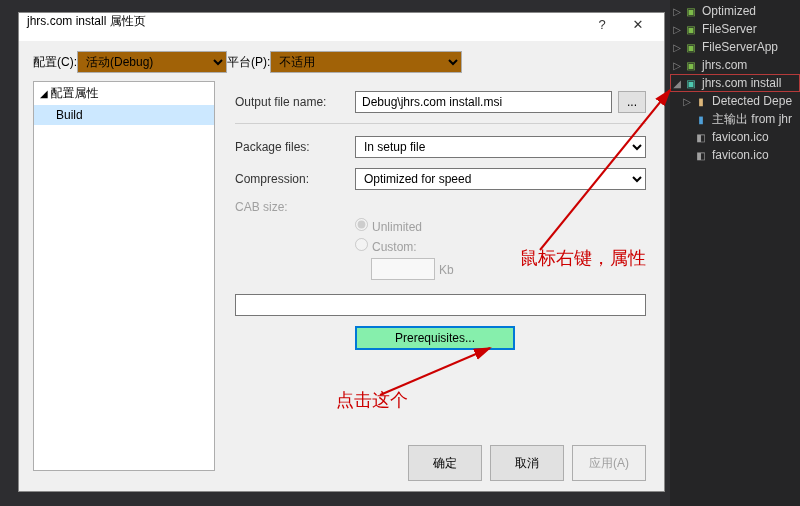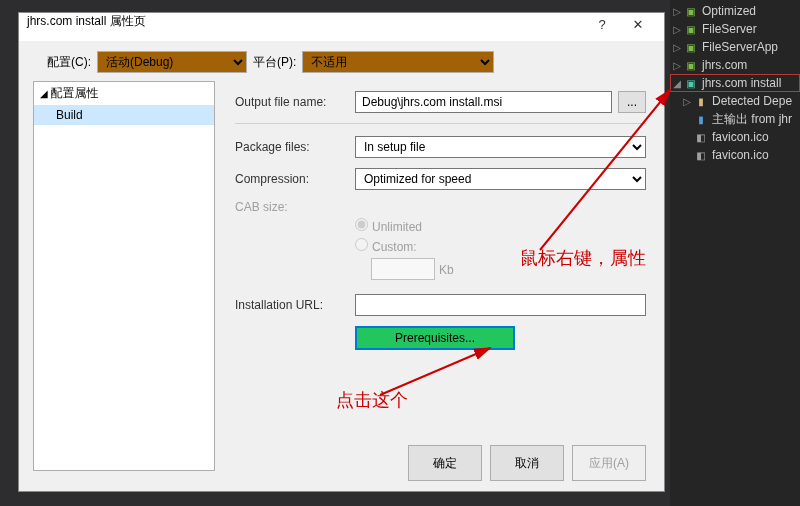--- a/index.html
+++ b/index.html
@@ -1,21 +1,21 @@
 <!DOCTYPE html>
 <html><head>
 <meta charset="utf-8">
 <style>
 *{box-sizing:border-box;margin:0;padding:0}
 body{font-family:"Microsoft YaHei","Segoe UI",sans-serif;font-size:12px;background:#2d2d30;width:800px;height:506px;overflow:hidden;position:relative}
 .dialog{position:absolute;left:18px;top:12px;width:647px;height:480px;background:#f0f0f0;border:1px solid #888}
 .titlebar{display:flex;height:28px;padding:0 8px;background:#fff}
 .titlebar .title{flex:1;font-size:12px;color:#000}
 .titlebar .btn{width:36px;height:24px;text-align:center;line-height:24px;color:#333;font-size:13px}
-.toprow{display:flex;align-items:center;gap:6px;padding:10px 14px 8px 28px}
+.toprow{display:flex;align-items:center;gap:0;padding:10px 14px 8px 14px}
 .toprow label{font-size:12px}
 .toprow select{height:22px;border:1px solid #adadad;background:#a16207;padding:0 4px;font-size:12px}
 .toprow select.cfg{flex:1;max-width:150px}
 .toprow select.plat{flex:1;max-width:192px}
 .toprow .mgrbtn{height:22px;border:1px solid #adadad;background:#e1e1e1;padding:0 10px;font-size:12px;cursor:pointer}
 .body{display:flex;height:390px}
 .tree{width:182px;border:1px solid #adadad;margin:0 0 0 14px;background:#fff}
 .tree .node{padding:3px 6px;font-size:12px}
 .tree .root::before{content:"◢ ";font-size:10px}
 .tree .sel{background:#cce8ff;padding-left:22px}
@@ -26,21 +26,21 @@
 .frow input[type=text]{flex:1;height:22px;border:1px solid #767676;padding:0 6px;font-size:12px;background:#fff}
 .frow select{flex:1;height:22px;border:1px solid #767676;background:#fff;font-size:12px;padding:0 4px}
 .browse{width:28px;height:22px;margin-left:6px;border:1px solid #adadad;background:#e1e1e1;font-size:12px;cursor:pointer}
 .hr{height:1px;background:#d0d0d0;margin:4px 0 12px 0}
 .radio-area{padding-left:120px;margin-top:-6px}
 .radio-area label{display:block;font-size:12px;color:#a0a0a0;margin-bottom:4px}
 .radio-area input[type=radio]{margin-right:4px}
 .smallnum{width:64px;height:22px;border:1px solid #c0c0c0;background:#f8f8f8;margin-left:16px}
 .kb{font-size:12px;color:#a0a0a0;margin-left:4px}
 .prereq{margin-left:120px;margin-top:8px}
-.prereq button{width:160px;height:24px;border:2px solid #0078d7;background:#22c55e;font-size:12px;cursor:pointer}
+.prereq button{width:160px;height:24px;border:2px solid #0078d7;background:#86efac;font-size:12px;cursor:pointer}
 .footer{position:absolute;bottom:10px;right:18px;display:flex;gap:8px}
 .footer button{width:74px;height:36px;border:1px solid #adadad;background:#e1e1e1;font-size:12px;cursor:pointer}
 .footer button.dis{color:#a0a0a0;background:#efefef}
 .sidepane{position:absolute;right:0;top:0;width:130px;height:506px;background:#252526;color:#d0d0d0;font-size:12px;padding-top:2px;overflow:hidden}
 .sp-row{display:flex;align-items:center;height:18px;white-space:nowrap;overflow:hidden}
 .arr{width:14px;text-align:center;color:#888;font-size:10px;flex-shrink:0}
 .ic{width:14px;height:14px;margin-right:4px;display:inline-flex;align-items:center;justify-content:center;font-size:10px;flex-shrink:0}
 .ic.proj{color:#7dbb4a}
 .ic.install{color:#4ec9b0}
 .ic.folder{color:#dcb67a}
@@ -93,21 +93,20 @@
       </div>
       <div class="frow">
         <span class="lbl dis">CAB size:</span>
       </div>
       <div class="radio-area">
         <label><input type="radio" checked="" disabled="" style=""><span>Unlimited</span></label>
         <label><input type="radio" disabled="" style=""><span>Custom:</span></label>
         <div style="margin-top:4px"><input class="smallnum" type="text" disabled="" style=""><span class="kb">Kb</span></div>
       </div>
       <div class="frow" style="margin-top:14px">
-        <span class="lbl">Installation URL:</span>
         <input type="text" value="" style="">
       </div>
       <div class="prereq">
         <button>Prerequisites...</button>
       </div>
     </div>
   </div>
 
   <div class="footer">
     <button>确定</button>

